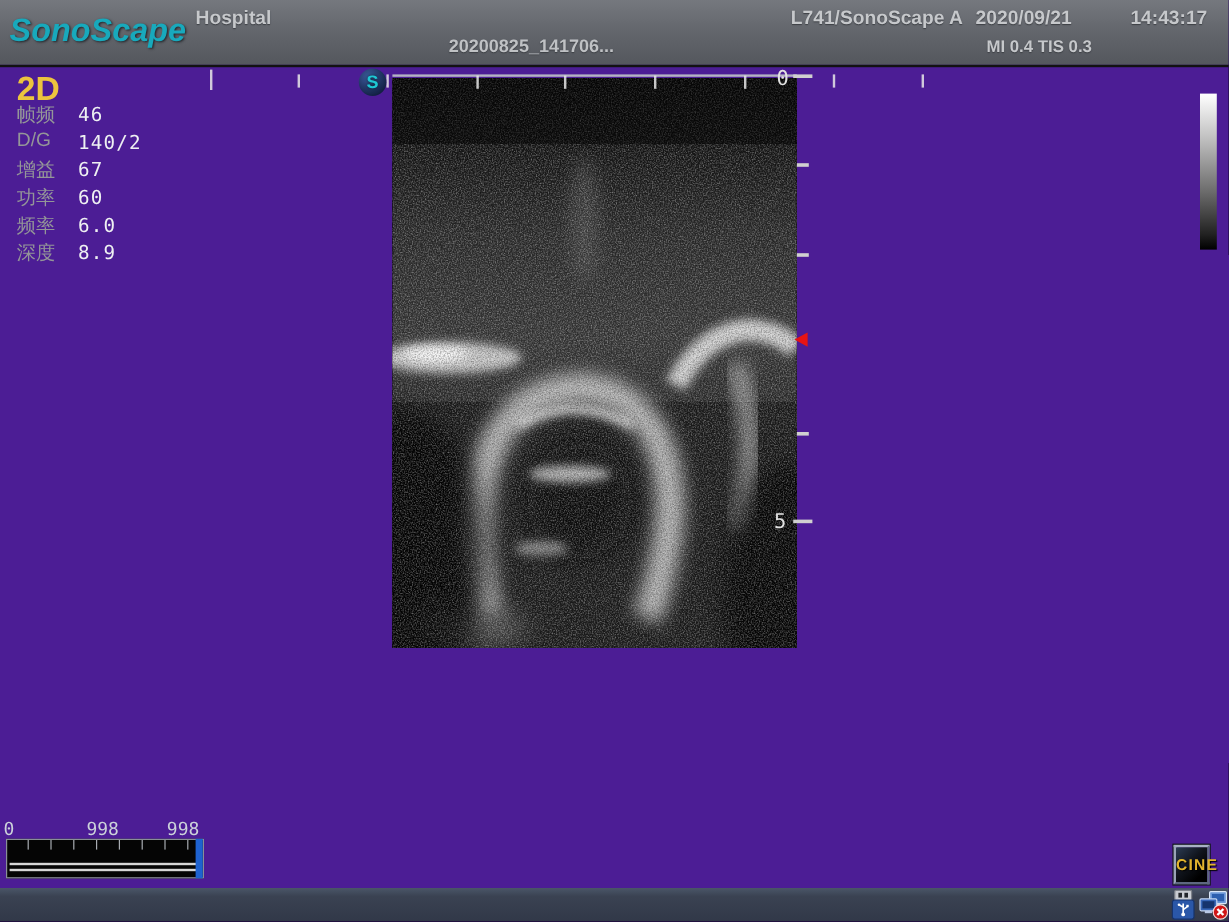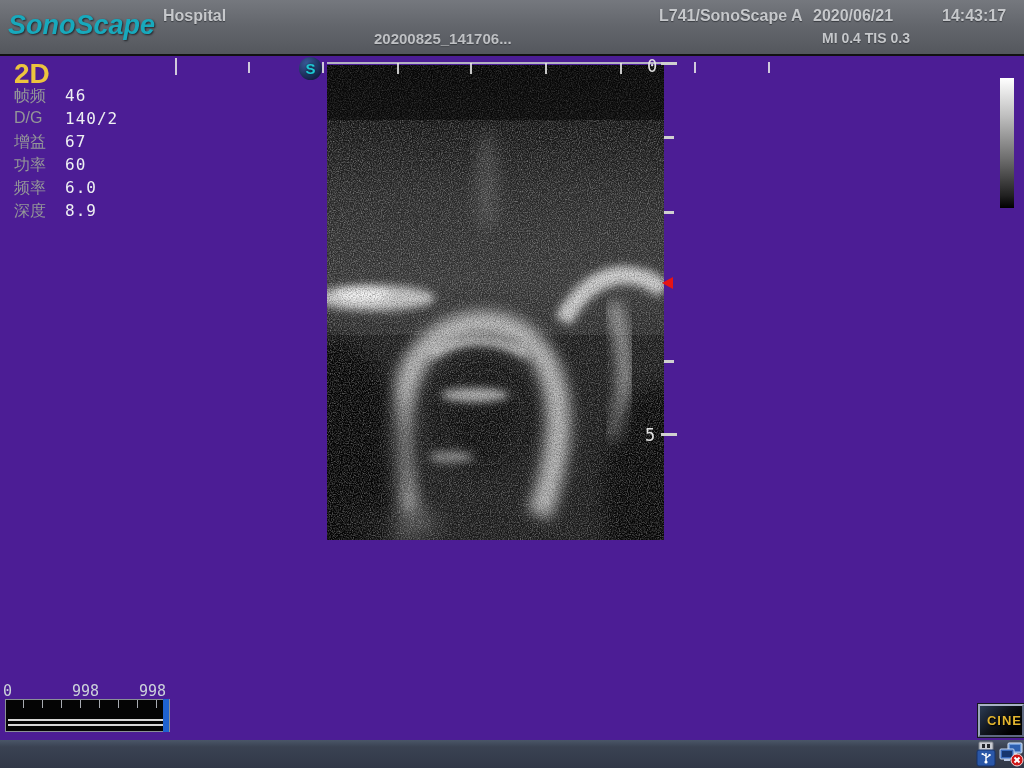--- a/index.html
+++ b/index.html
@@ -55,21 +55,21 @@
   .cinelbl{position:absolute;top:682px;color:#ccd2da;font-size:15px;font-family:"DejaVu Sans Mono",monospace;}
   .cinebox{
     position:absolute;left:5px;top:699px;width:163px;height:31px;
     border:1px solid #8a8f96;background:#050505;
   }
   .cbtick{position:absolute;top:0;width:1px;height:8px;background:#a8acb2;}
   .cbline{position:absolute;left:2px;width:158px;height:2px;background:#d8d8d8;}
   .cinemarker{position:absolute;left:163px;top:699px;width:6px;height:33px;background:#1e62d0;}
   
   .cinebtn{
-    position:absolute;left:978px;top:704px;width:46px;height:33px;box-sizing:border-box;
+    position:absolute;left:978px;top:704px;width:30px;height:33px;box-sizing:border-box;
     border:2px solid;border-color:#a8b2c4 #5e6880 #5e6880 #9aa4b8;
     background:linear-gradient(135deg,#2c3c54,#10141c 45%,#000 80%);
     color:#e2b42e;font-size:13px;font-weight:bold;letter-spacing:1px;
     text-align:right;line-height:28px;
     text-shadow:1px 1px 1px #000;
     box-shadow:0 0 0 1px #15181e;
     cursor:pointer;padding:0;
   }
   
   .taskbar{
@@ -81,21 +81,21 @@
 </head>
 <body>
 
 <div id="screen">
 
   <div class="topbar">
     <div class="logo">SonoScape</div>
     <div class="hdrtxt hosp">Hospital</div>
     <div class="hdrtxt examid">20200825_141706...</div>
     <div class="hdrtxt preset">L741/SonoScape A</div>
-    <div class="hdrtxt date">2020/06/21</div>
+    <div class="hdrtxt date">2020/09/21</div>
     <div class="hdrtxt time">14:43:17</div>
     <div class="hdrtxt mitis">MI 0.4 TIS 0.3</div>
   </div>
 
   <div class="mode2d">2D</div>
   <div class="prow" style="top:86px">
     <span class="plabel">帧频</span>
     <span class="pval">46</span>
   </div>
   <div class="prow" style="top:109px">

